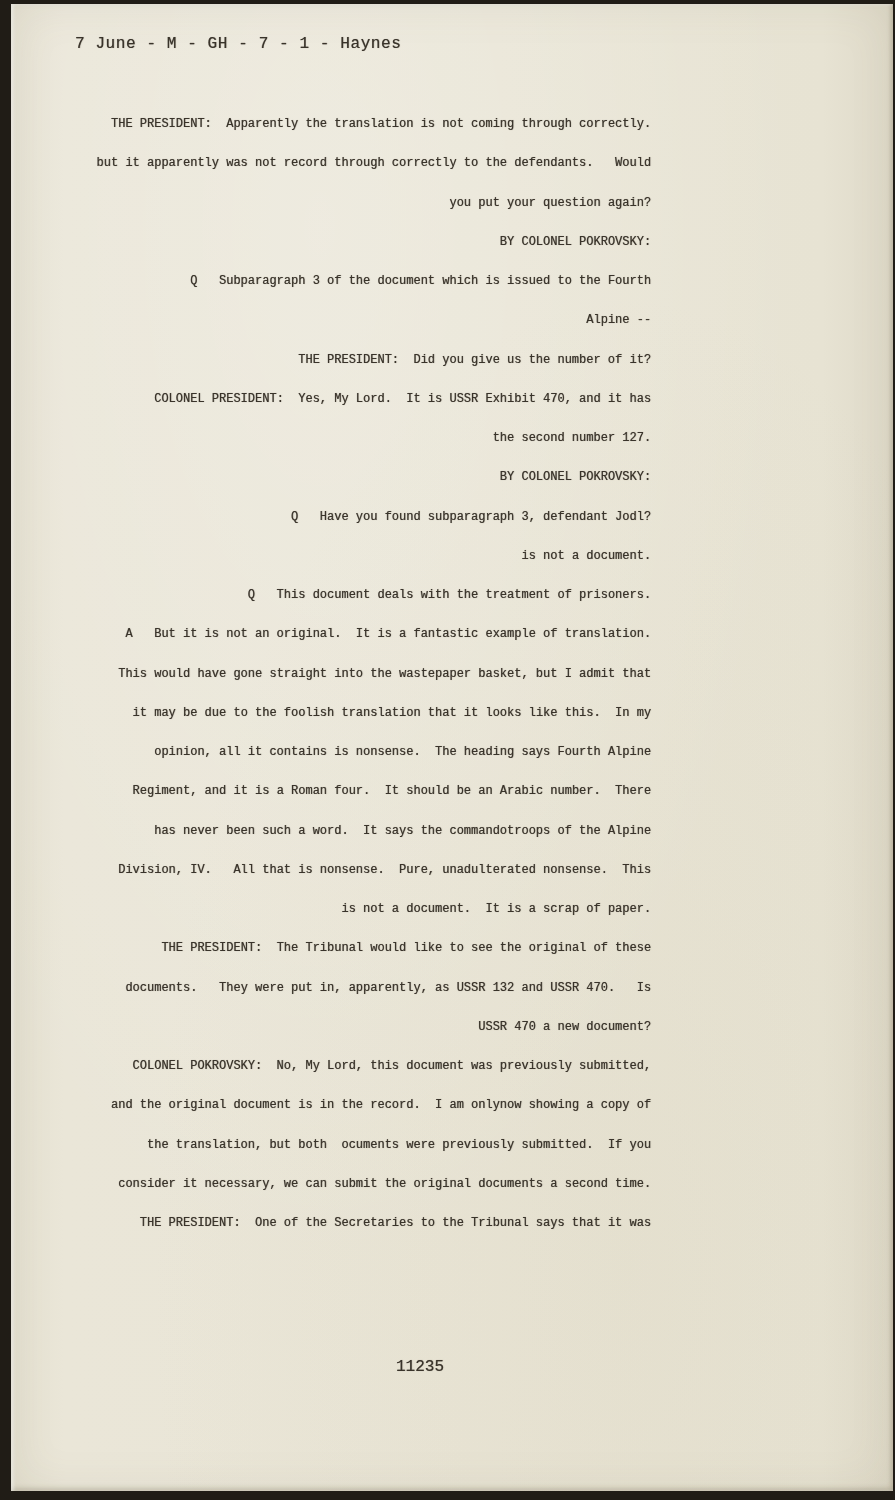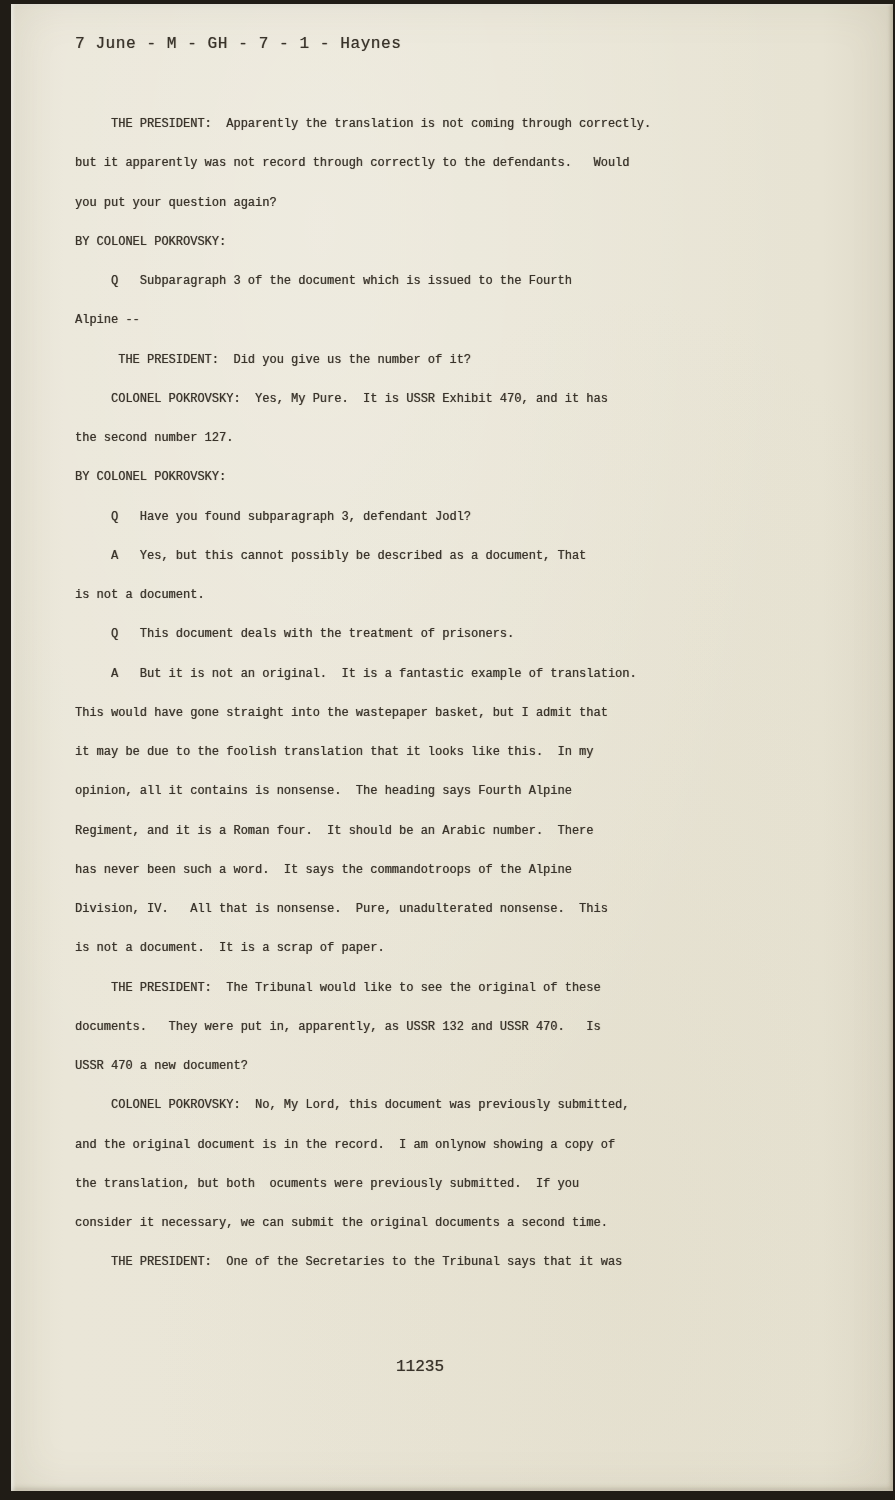--- a/index.html
+++ b/index.html
@@ -33,20 +33,21 @@
       inset -2px 0 4px rgba(110,100,75,0.25),
       inset 0 -3px 5px rgba(110,100,75,0.22),
       inset 0 2px 3px rgba(255,255,255,0.3),
       inset 0 0 45px rgba(130,118,90,0.10);
   }
   .ink {
     color: var(--ink, #39332a);
     text-shadow:
       0.4px 0.3px 0.7px rgba(57,51,42,0.50),
       -0.3px -0.2px 0.6px rgba(57,51,42,0.28);
+    text-align: right;
   }
   .header-line {
     position: absolute;
     left: 64px;
     top: 31px;
     font-size: 16px;
     letter-spacing: 0.6px;
     white-space: pre;
   }
   .body-lines {
@@ -81,25 +82,24 @@
   <div class="paper">
     <div class="header-line ink">7 June - M - GH - 7 - 1 - Haynes</div>
     <div class="body-lines ink">
         <div class="line">     THE PRESIDENT:  Apparently the translation is not coming through correctly.</div>
         <div class="line">but it apparently was not record through correctly to the defendants.   Would</div>
         <div class="line">you put your question again?</div>
         <div class="line">BY COLONEL POKROVSKY:</div>
         <div class="line">     Q   Subparagraph 3 of the document which is issued to the Fourth</div>
         <div class="line">Alpine --</div>
         <div class="line">      THE PRESIDENT:  Did you give us the number of it?</div>
-        <div class="line">     COLONEL POKROVSKY:  Yes, My Pure.  It is USSR Exhibit 470, and it has</div>
+        <div class="line">     COLONEL PRESIDENT:  Yes, My Lord.  It is USSR Exhibit 470, and it has</div>
         <div class="line">the second number 127.</div>
         <div class="line">BY COLONEL POKROVSKY:</div>
         <div class="line">     Q   Have you found subparagraph 3, defendant Jodl?</div>
-        <div class="line">     A   Yes, but this cannot possibly be described as a document, That</div>
         <div class="line">is not a document.</div>
         <div class="line">     Q   This document deals with the treatment of prisoners.</div>
         <div class="line">     A   But it is not an original.  It is a fantastic example of translation.</div>
         <div class="line">This would have gone straight into the wastepaper basket, but I admit that</div>
         <div class="line">it may be due to the foolish translation that it looks like this.  In my</div>
         <div class="line">opinion, all it contains is nonsense.  The heading says Fourth Alpine</div>
         <div class="line">Regiment, and it is a Roman four.  It should be an Arabic number.  There</div>
         <div class="line">has never been such a word.  It says the commandotroops of the Alpine</div>
         <div class="line">Division, IV.   All that is nonsense.  Pure, unadulterated nonsense.  This</div>
         <div class="line">is not a document.  It is a scrap of paper.</div>

